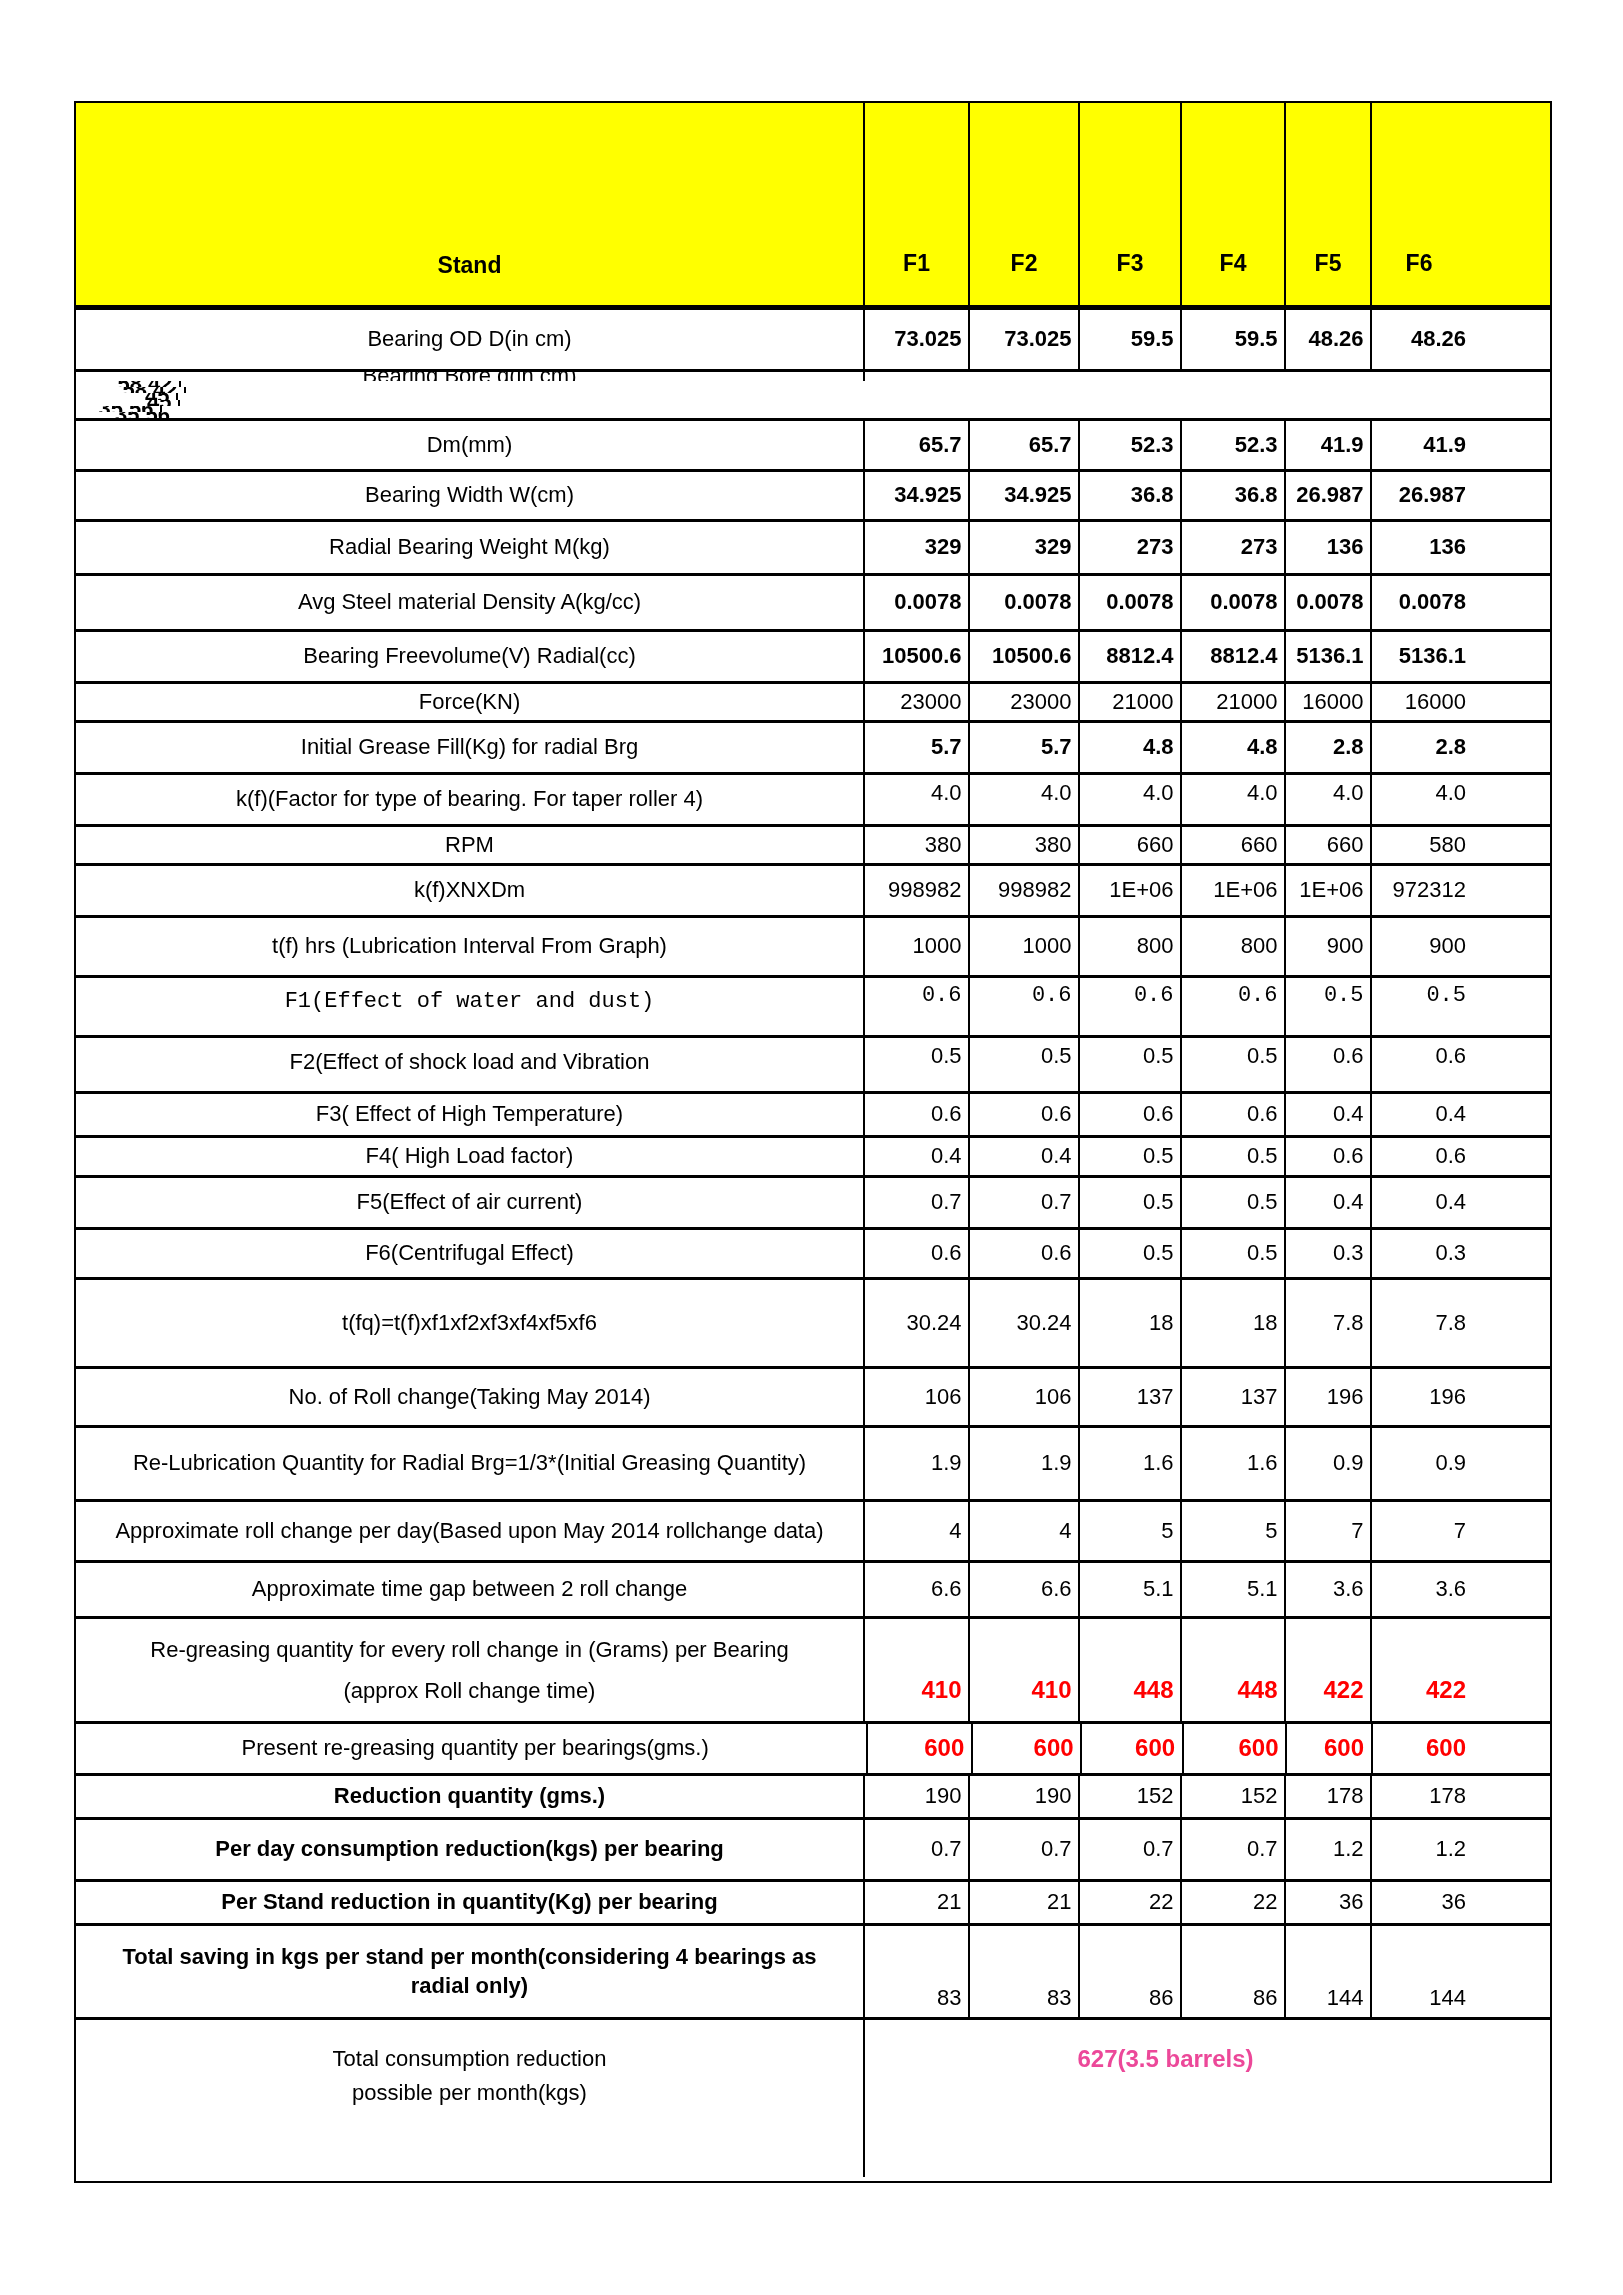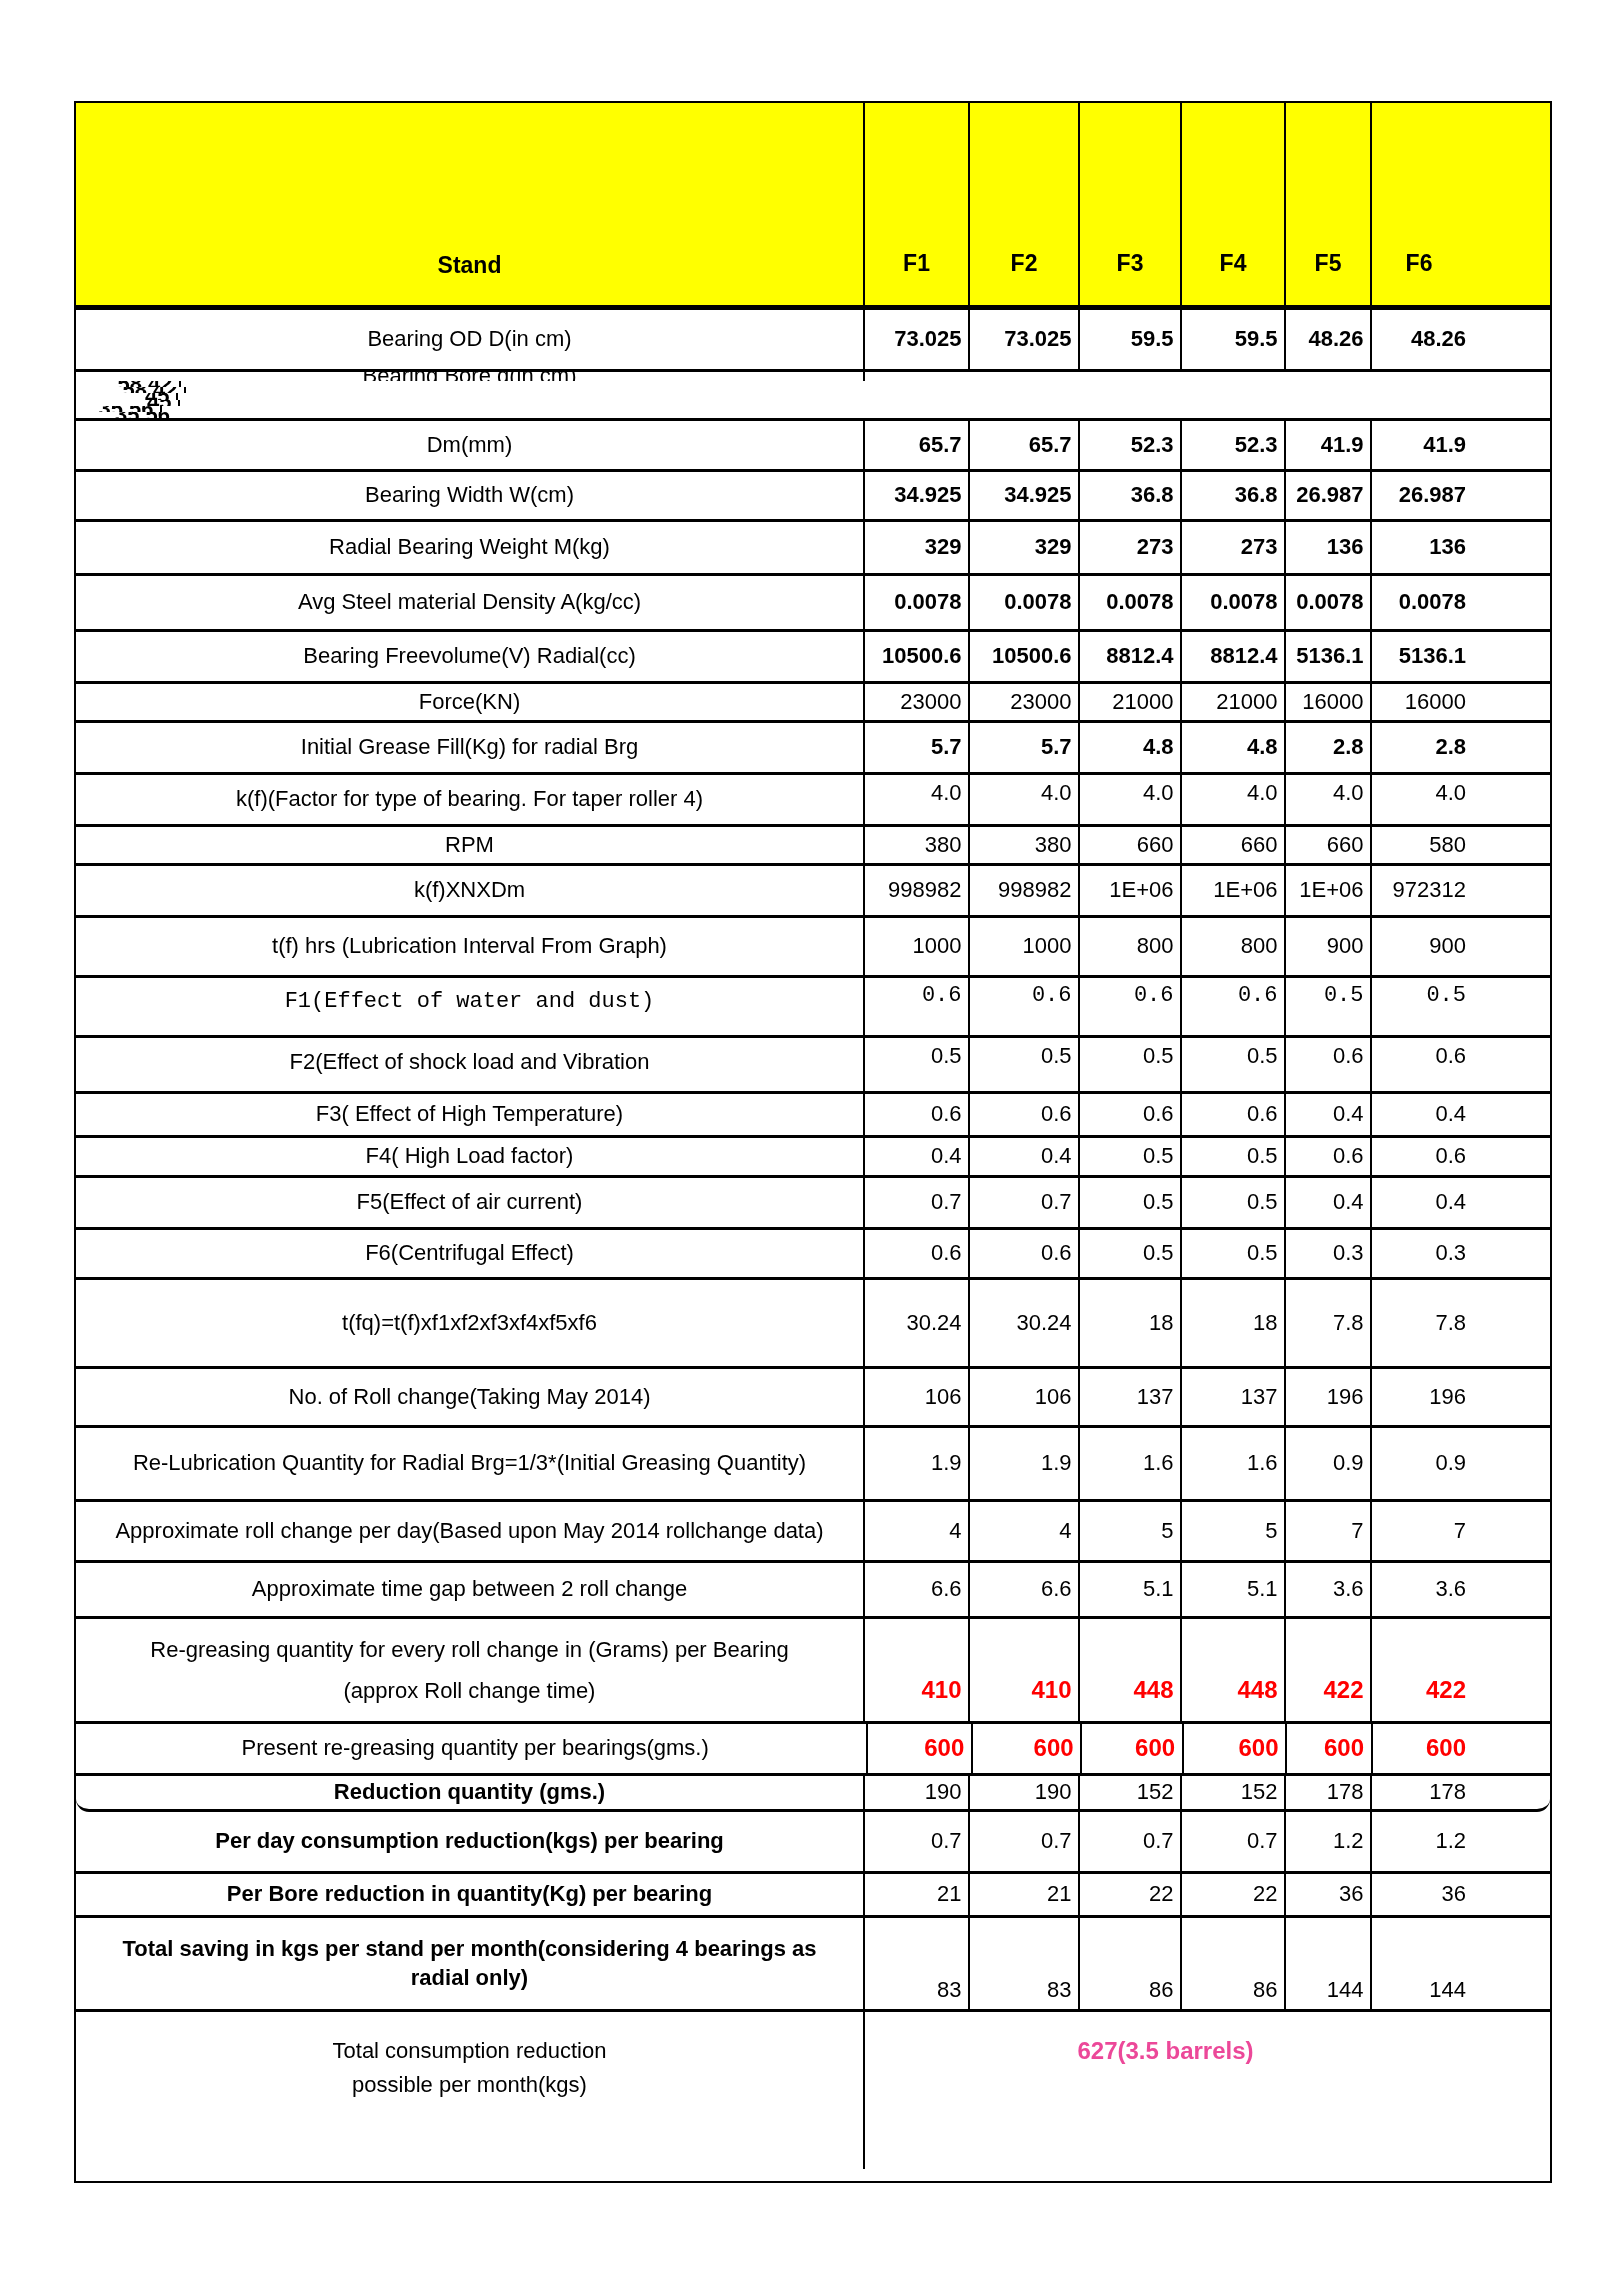--- a/index.html
+++ b/index.html
@@ -715,21 +715,21 @@
       <div class="cell value-cell c4">
         <span>600</span>
       </div>
       <div class="cell value-cell c5">
         <span>600</span>
       </div>
       <div class="cell value-cell c6">
         <span>600</span>
       </div>
     </div>
-    <div class="row l-bold" style="height: 36px; border-radius: 13px;">
+    <div class="row l-bold" style="height: 44px;">
       <div class="cell label-cell">
         <span class="lbl">Reduction quantity (gms.)</span>
       </div>
       <div class="cell value-cell c1">
         <span>190</span>
       </div>
       <div class="cell value-cell c2">
         <span>190</span>
       </div>
       <div class="cell value-cell c3">
@@ -763,21 +763,21 @@
       </div>
       <div class="cell value-cell c5">
         <span>1.2</span>
       </div>
       <div class="cell value-cell c6">
         <span>1.2</span>
       </div>
     </div>
     <div class="row l-bold" style="height: 44px;">
       <div class="cell label-cell">
-        <span class="lbl">Per Bore reduction in quantity(Kg) per bearing</span>
+        <span class="lbl">Per Stand reduction in quantity(Kg) per bearing</span>
       </div>
       <div class="cell value-cell c1">
         <span>21</span>
       </div>
       <div class="cell value-cell c2">
         <span>21</span>
       </div>
       <div class="cell value-cell c3">
         <span>22</span>
       </div>

